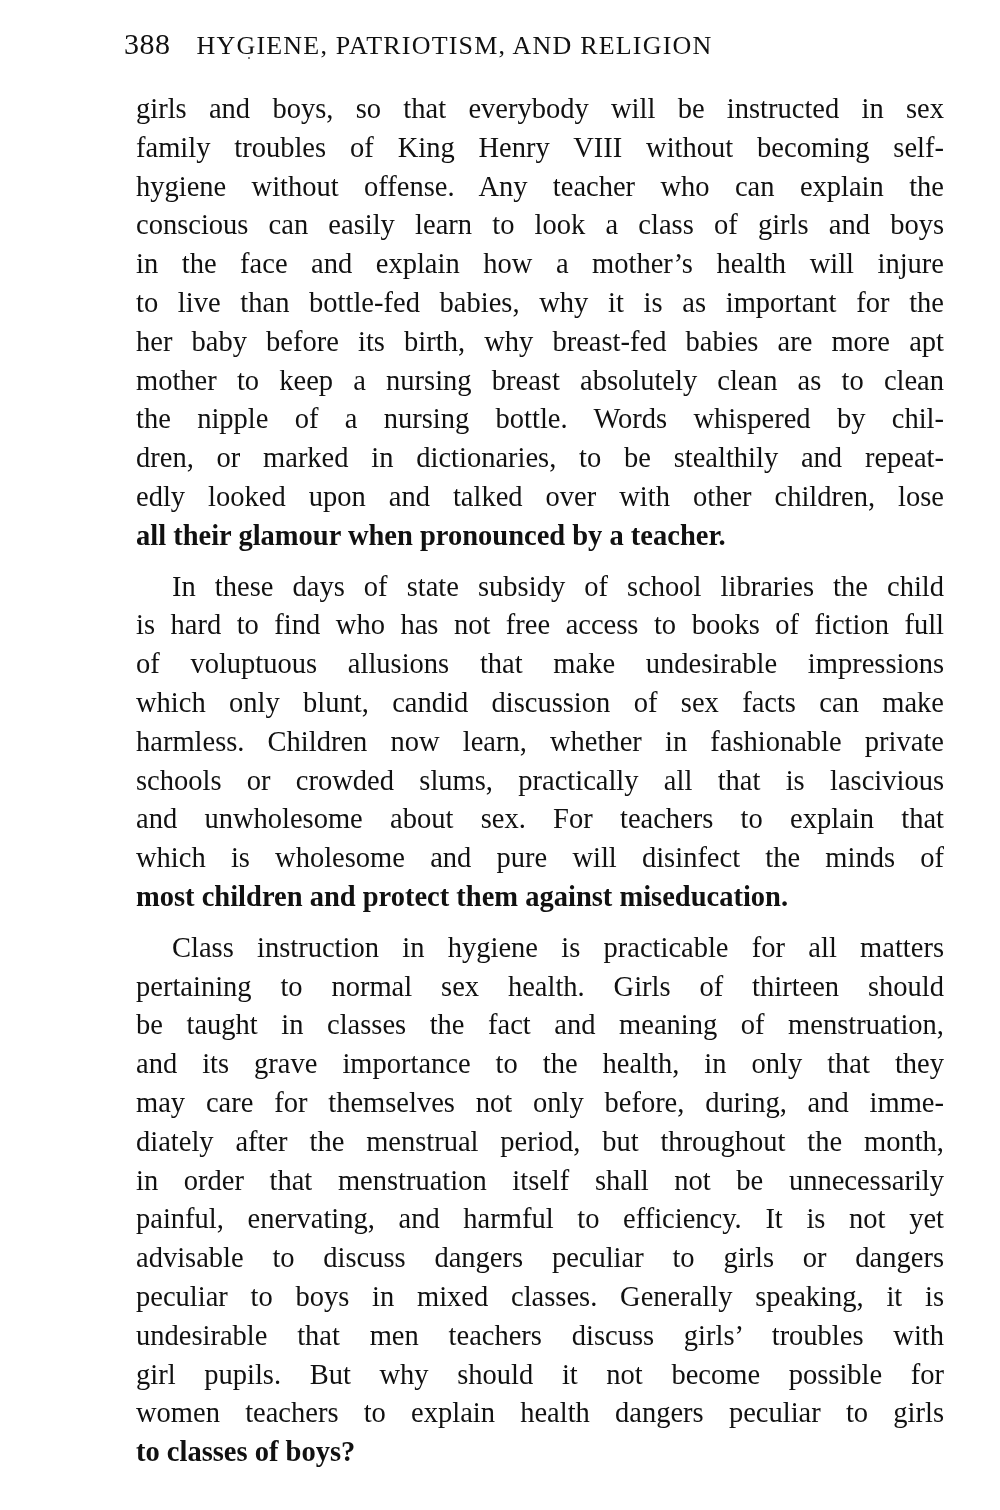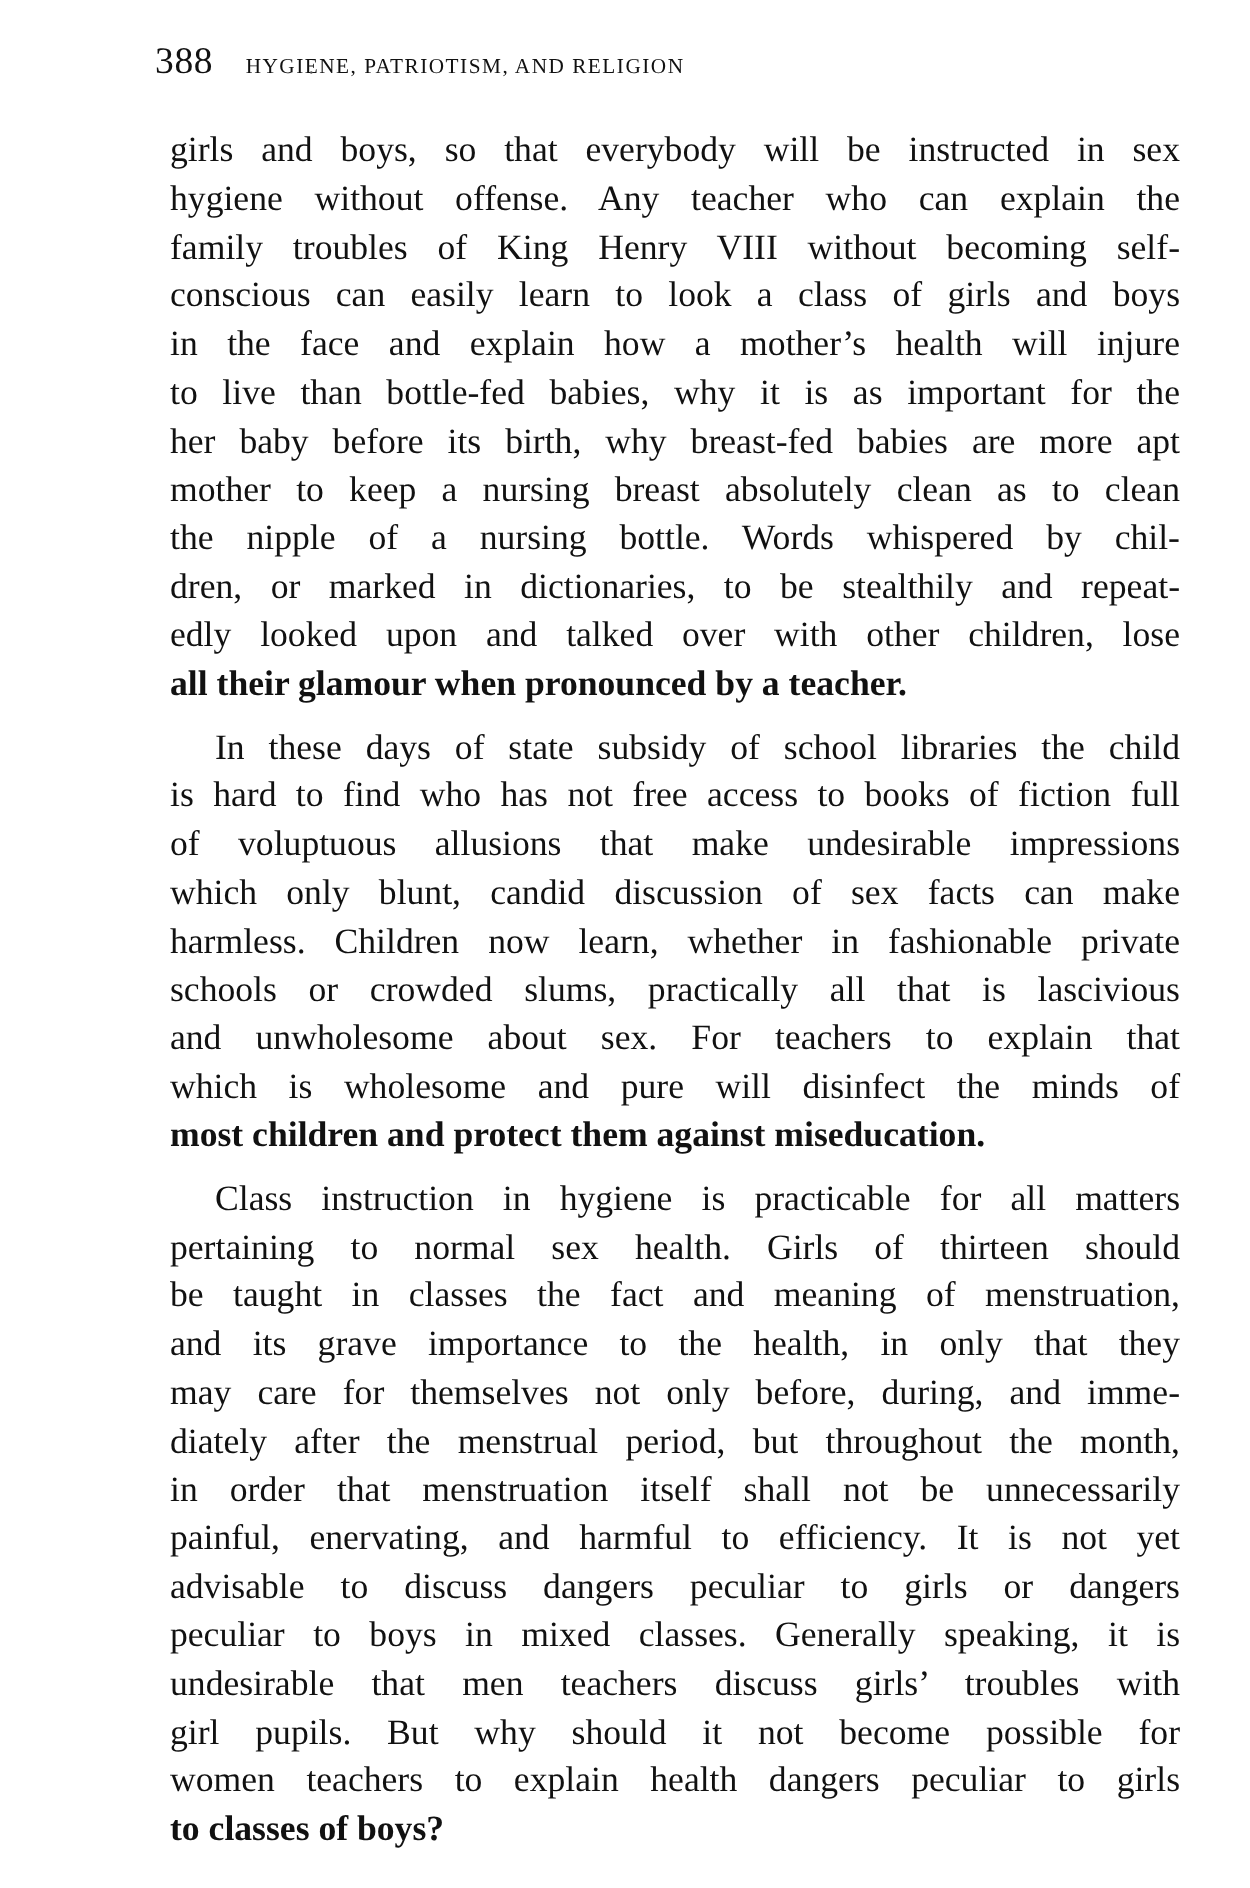--- a/index.html
+++ b/index.html
@@ -11,37 +11,37 @@
       width: 1000px;
       height: 1510px;
       position: relative;
       overflow: hidden;
       color: #111111;
       font-family: "Liberation Serif", "DejaVu Serif", serif;
     }
     .page {
       position: absolute;
       left: 124px;
-      top: 28px;
+      top: 16px;
       width: 832px;
     }
     .running-head {
       height: 44px;
       display: flex;
       align-items: baseline;
       font-size: 29px;
       letter-spacing: 0.5px;
       white-space: nowrap;
     }
     .page-number {
       font-size: 30px;
       margin-right: 26px;
     }
     .head-title {
-      font-size: 17px;
+      font-size: 26px;
       letter-spacing: 1.2px;
       margin-top: 15px;
     }
     .speck {
       position: absolute;
       left: 248px;
       top: 57px;
       width: 2px;
       height: 2px;
       background: #555;
@@ -77,22 +77,22 @@
 <div class="page">
   <div class="running-head">
     <span class="page-number">388</span>
     <span class="head-title">HYGIENE, PATRIOTISM, AND RELIGION</span>
   </div>
 
   <div class="body-text">
 
     <p class="paragraph">
       <span class="line">girls and boys, so that everybody will be instructed in sex</span>
+      <span class="line">family troubles of King Henry VIII without becoming self-</span>
       <span class="line">hygiene without offense. Any teacher who can explain the</span>
-      <span class="line">family troubles of King Henry VIII without becoming self-</span>
       <span class="line">conscious can easily learn to look a class of girls and boys</span>
       <span class="line">in the face and explain how a mother’s health will injure</span>
       <span class="line">to live than bottle-fed babies, why it is as important for the</span>
       <span class="line">her baby before its birth, why breast-fed babies are more apt</span>
       <span class="line">mother to keep a nursing breast absolutely clean as to clean</span>
       <span class="line">the nipple of a nursing bottle. Words whispered by chil-</span>
       <span class="line">dren, or marked in dictionaries, to be stealthily and repeat-</span>
       <span class="line">edly looked upon and talked over with other children, lose</span>
       <span class="line last">all their glamour when pronounced by a teacher.</span>
     </p>

